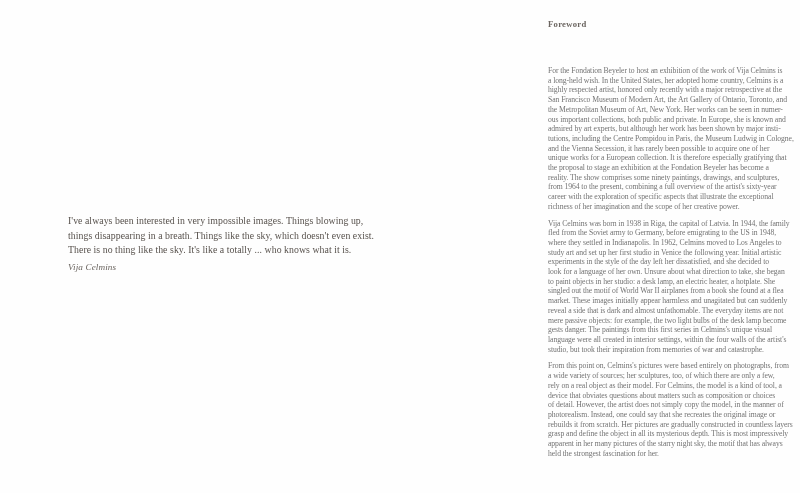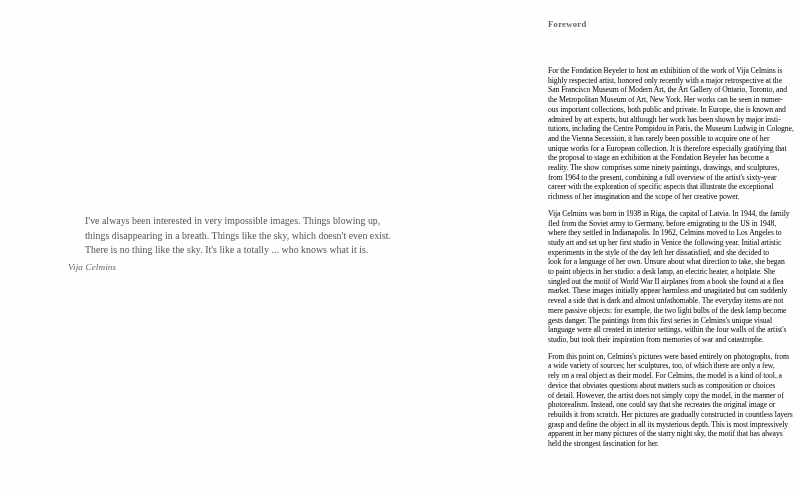--- a/index.html
+++ b/index.html
@@ -38,21 +38,20 @@
     left: 68px;
     top: 214px;
     width: 330px;
     font-size: 9.8px;
     line-height: 14.6px;
     letter-spacing: 0.05px;
     color: #57514c;
   }
   .pull-quote div {
     white-space: nowrap;
-    margin-left: 17px;
   }
   .quote-attribution {
     position: absolute;
     left: 68px;
     top: 262px;
     font-style: italic;
     font-size: 9.2px;
     color: #6a645f;
     letter-spacing: 0.1px;
   }
@@ -63,21 +62,21 @@
     font-size: 8.6px;
     letter-spacing: 0.3px;
     color: #6b6560;
     font-weight: bold;
   }
   .text-column {
     position: absolute;
     left: 148px;
     top: 66px;
     width: 252px;
-    color: #000000;
+    color: #737373;
   }
   .paragraph {
     font-size: 7.7px;
     line-height: 9.7px;
     letter-spacing: -0.08px;
   }
   .paragraph + .paragraph {
     margin-top: 7px;
   }
   .paragraph div {
@@ -97,20 +96,21 @@
       </div>
     <div class="quote-attribution">Vija Celmins</div>
   </div>
 
   <div class="right-page">
     <div class="foreword-heading">Foreword</div>
 
     <div class="text-column">
       <div class="paragraph">
           <div>For the Fondation Beyeler to host an exhibition of the work of Vija Celmins is</div>
+          <div>a long-held wish. In the United States, her adopted home country, Celmins is a</div>
           <div>highly respected artist, honored only recently with a major retrospective at the</div>
           <div>San Francisco Museum of Modern Art, the Art Gallery of Ontario, Toronto, and</div>
           <div>the Metropolitan Museum of Art, New York. Her works can be seen in numer-</div>
           <div>ous important collections, both public and private. In Europe, she is known and</div>
           <div>admired by art experts, but although her work has been shown by major insti-</div>
           <div>tutions, including the Centre Pompidou in Paris, the Museum Ludwig in Cologne,</div>
           <div>and the Vienna Secession, it has rarely been possible to acquire one of her</div>
           <div>unique works for a European collection. It is therefore especially gratifying that</div>
           <div>the proposal to stage an exhibition at the Fondation Beyeler has become a</div>
           <div>reality. The show comprises some ninety paintings, drawings, and sculptures,</div>

